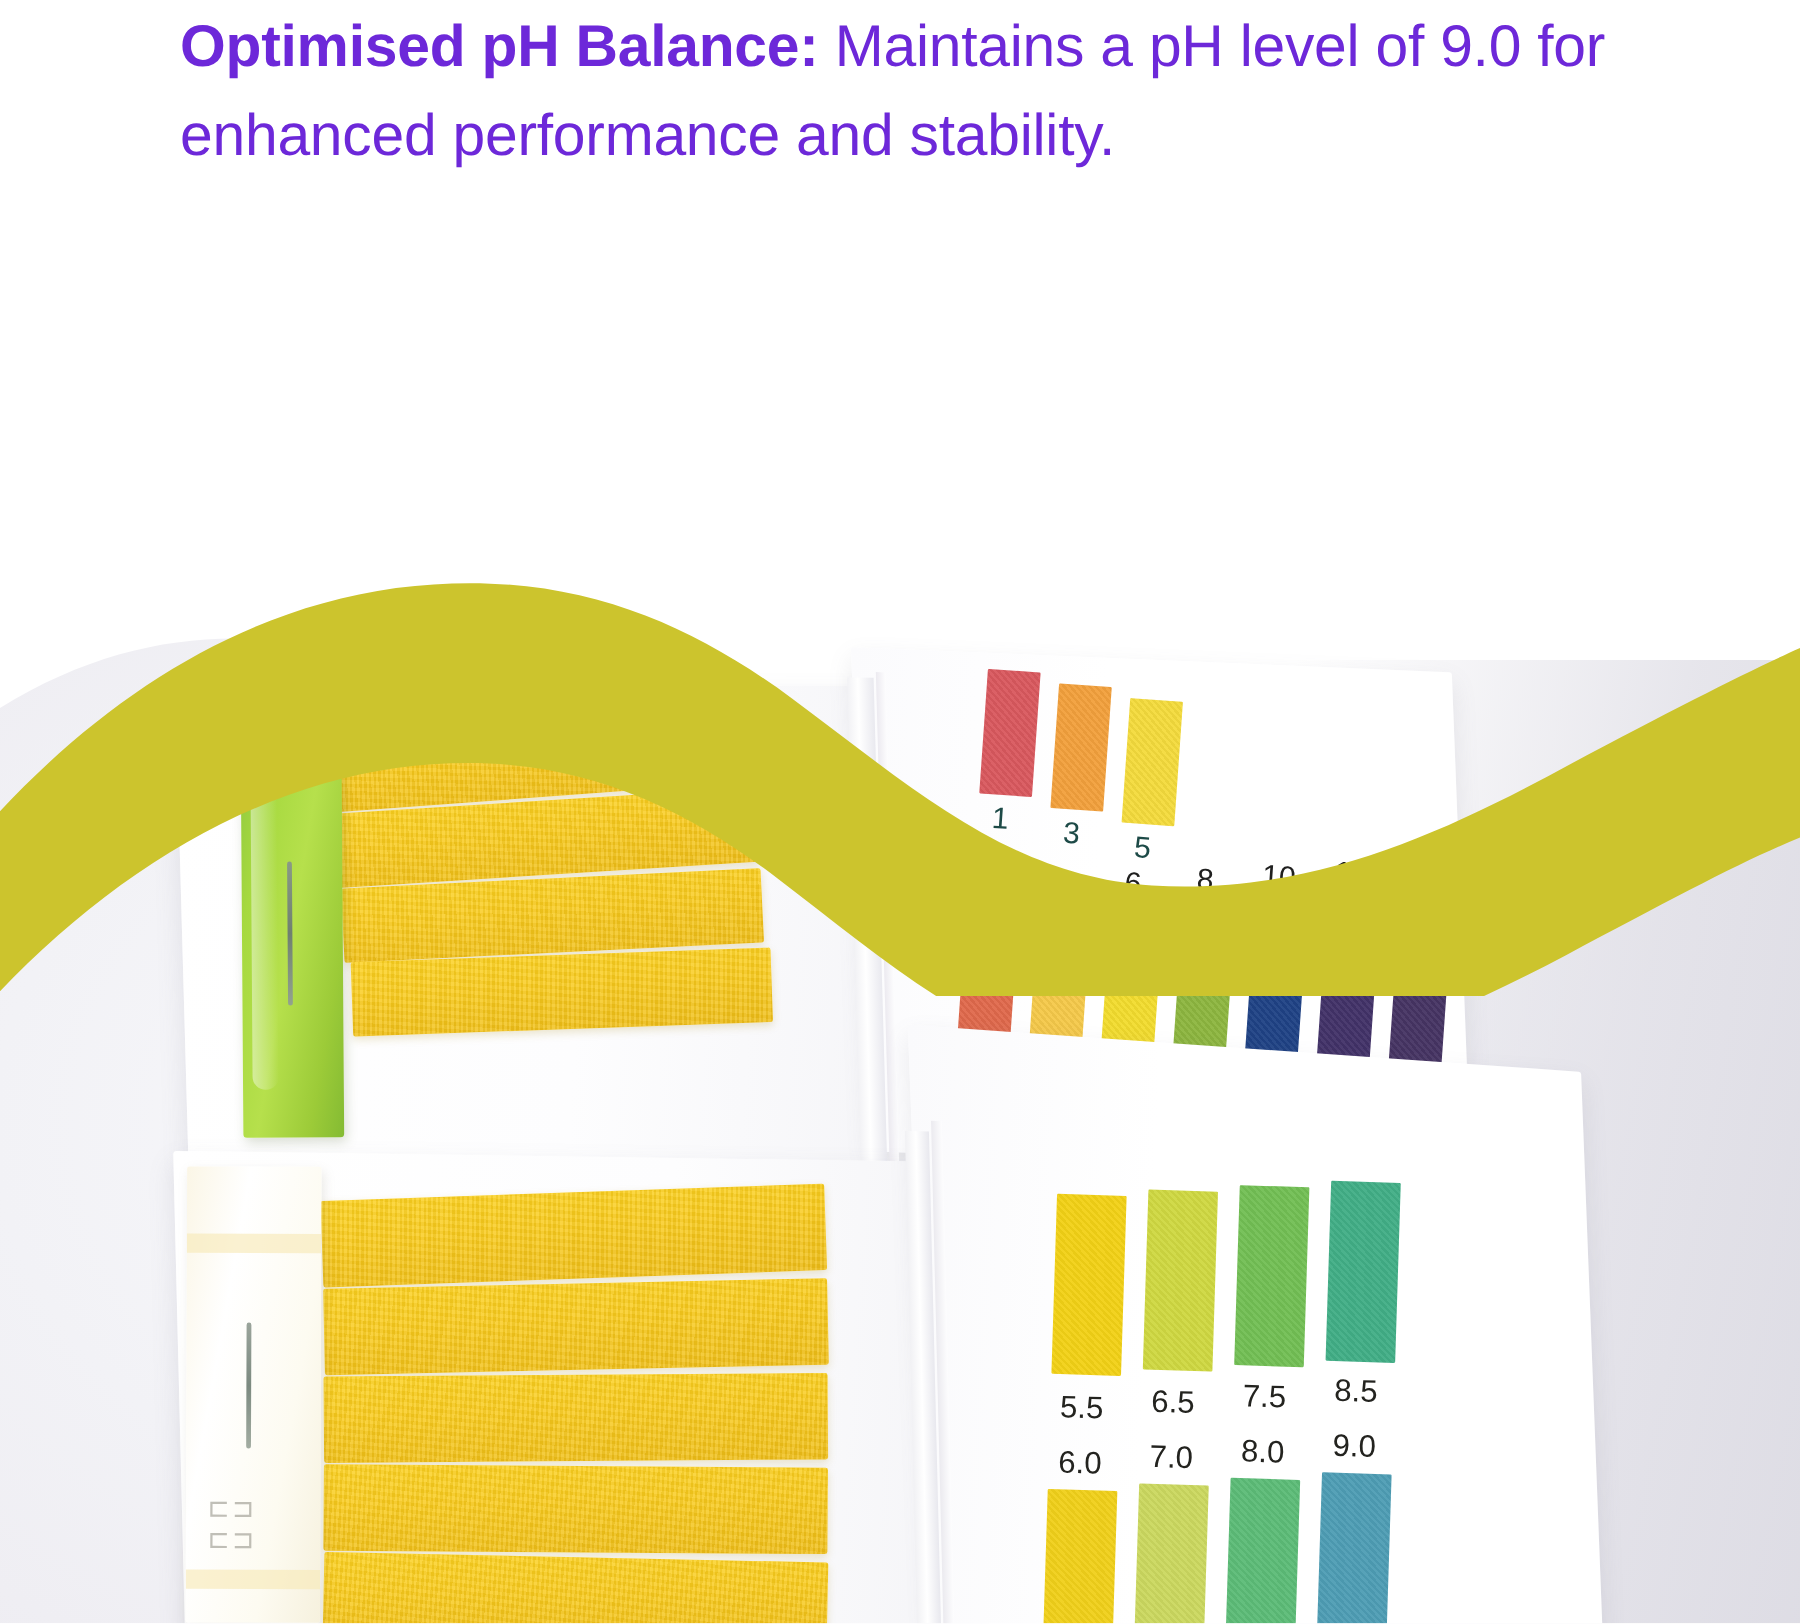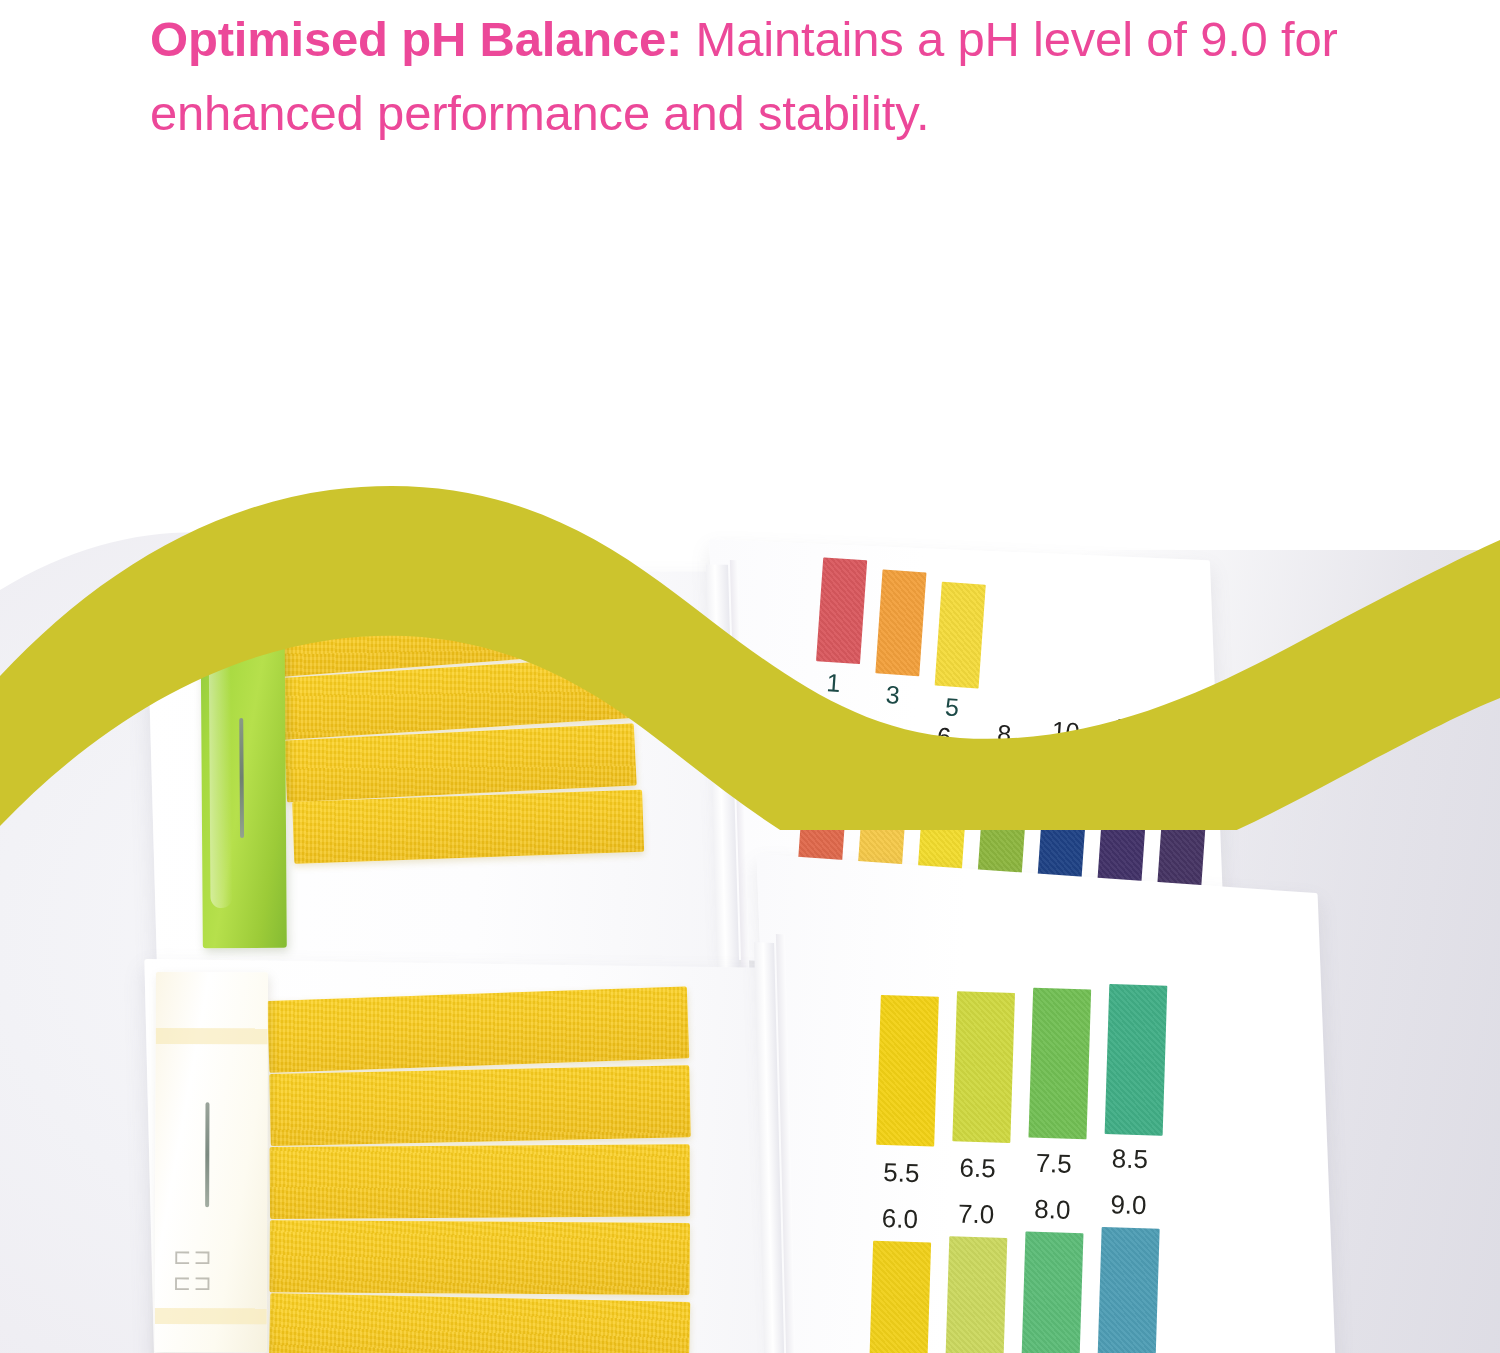--- a/index.html
+++ b/index.html
@@ -17,21 +17,21 @@
   }
 
   
   .headline {
     position: absolute;
     left: 150px;
     top: 2px;
     width: 1230px;
     font-size: 49px;
     line-height: 1.52;
-    color: #ec4899;
+    color: #6d28d9;
     letter-spacing: -0.2px;
     font-weight: 400;
   }
   .headline .lead {
     font-weight: 700;
   }
 
   
   .photo {
     position: absolute;

